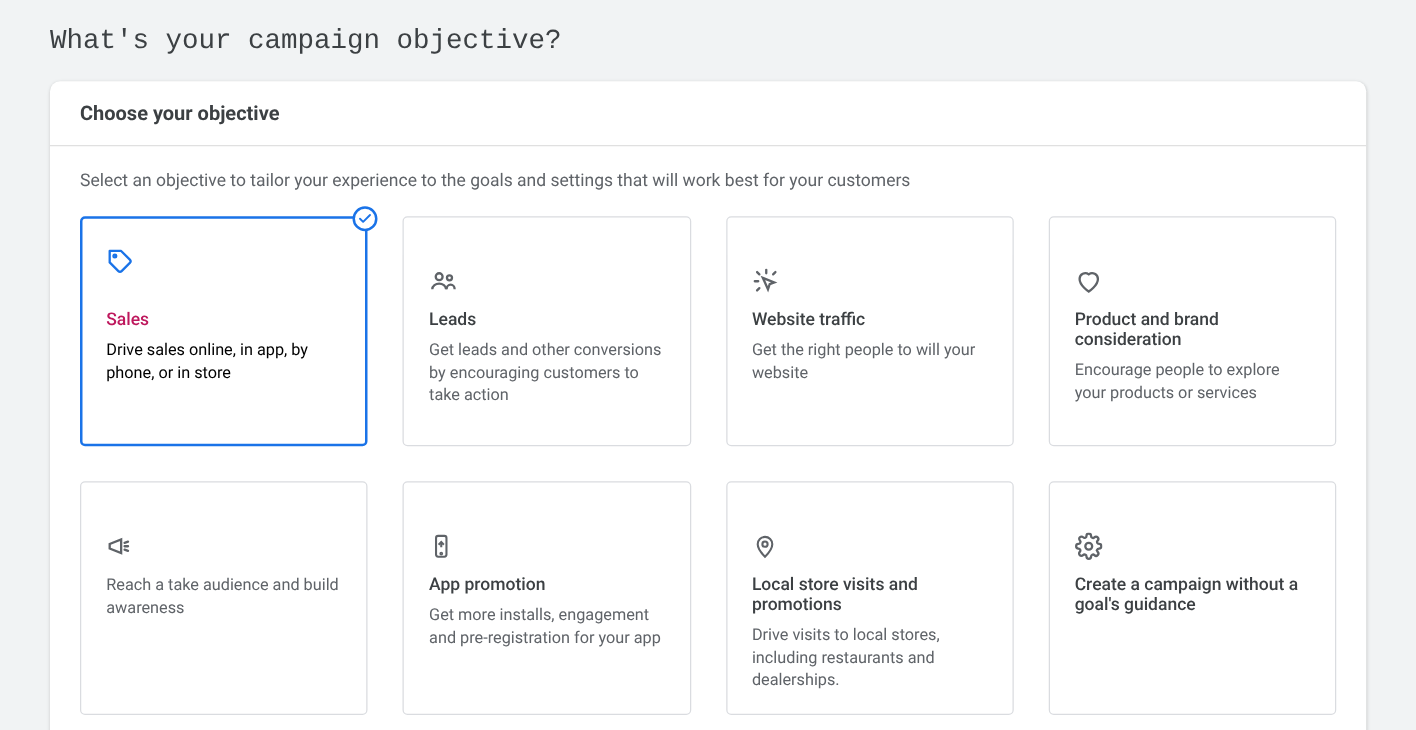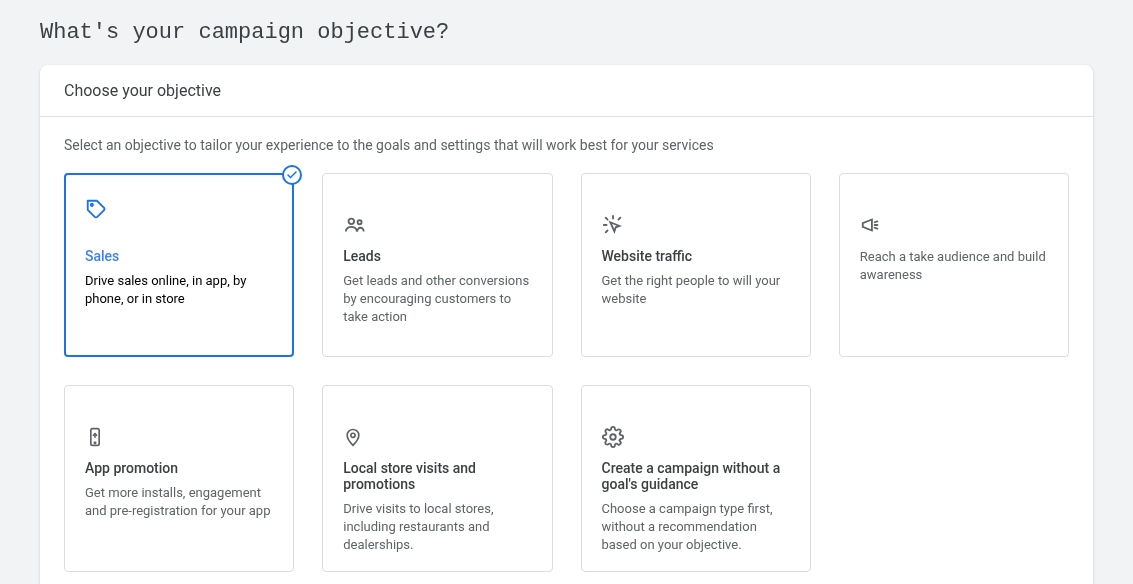--- a/index.html
+++ b/index.html
@@ -20,21 +20,21 @@
       background: #fff;
       border-radius: 8px;
       box-shadow: 0 1px 3px rgba(60,64,67,0.15), 0 1px 2px rgba(60,64,67,0.08);
       overflow: hidden;
     }
     .panel-header {
       padding: 16px 24px;
       border-bottom: 1px solid #e0e0e0;
       font-size: 16px;
       color: #3c4043;
-      font-weight: 400;
+      font-weight: 700;
     }
     .panel-body {
       padding: 20px 24px 28px 24px;
     }
     .subtext {
       color: #5f6368;
       font-size: 14px;
       margin-bottom: 20px;
     }
     .grid {
@@ -63,21 +63,21 @@
     }
     .card .icon-wrap svg { display:block; }
     .card.selected .icon-wrap svg { stroke:#1a73e8; fill:none; }
     .card:not(.selected) .icon-wrap svg { stroke:#5f6368; fill:none; }
     .card-title {
       font-size: 14px;
       font-weight: 500;
       color: #3c4043;
       margin-bottom: 8px;
     }
-    .card.selected .card-title { color:#3b82f6;margin-top:24px; }
+    .card.selected .card-title { color:#be185d;margin-top:24px; }
     .card-desc {
       font-size: 13px;
       color: #5f6368;
       line-height: 1.4;
     }
     .card.selected .card-desc { color:#000000; }
     .check-badge {
       position:absolute;
       top:-10px; right:-10px;
       width:20px; height:20px;
@@ -89,21 +89,21 @@
     .check-badge svg { stroke:#1a73e8; }
   </style>
 </head>
 <body>
 
 <h1 class="page-title">What's your campaign objective?</h1>
 
 <div class="panel">
   <div class="panel-header">Choose your objective</div>
   <div class="panel-body">
-    <div class="subtext">Select an objective to tailor your experience to the goals and settings that will work best for your services</div>
+    <div class="subtext">Select an objective to tailor your experience to the goals and settings that will work best for your customers</div>
     <div class="grid">
 
       <div class="card selected">
         <div class="check-badge">
           <svg width="12" height="12" viewBox="0 0 24 24" fill="none" stroke-width="3" stroke-linecap="round" stroke-linejoin="round">
               <polyline points="20 6 9 17 4 12"></polyline>
             </svg>
         </div>
         <div class="icon-wrap">
           <svg width="22" height="22" viewBox="0 0 24 24" stroke-width="2" stroke-linejoin="round">
@@ -136,20 +136,29 @@
               <path d="M12 5V2"></path>
               <path d="M6 6 4 4"></path>
               <path d="M18 6l2-2"></path>
               <path d="M6 18l-2 2"></path>
             </svg>
         </div>
         <div class="card-title">Website traffic</div>
         <div class="card-desc">Get the right people to will your website</div>
       </div>
 
+      <div class="card">
+        <div class="icon-wrap">
+          <svg width="22" height="22" viewBox="0 0 24 24" stroke-width="2">
+              <path d="M12 21s-8-5.2-8-11a5 5 0 0 1 8-4 5 5 0 0 1 8 4c0 5.8-8 11-8 11z"></path>
+            </svg>
+        </div>
+        <div class="card-title">Product and brand consideration</div>
+        <div class="card-desc">Encourage people to explore your products or services</div>
+      </div>
 
       <div class="card">
         <div class="icon-wrap">
           <svg width="22" height="22" viewBox="0 0 24 24" stroke-width="2" stroke-linecap="round">
               <path d="M3 10v4l10 4V6L3 10z"></path>
               <path d="M16 9l3-1"></path>
               <path d="M16 12h3"></path>
               <path d="M16 15l3 1"></path>
             </svg>
         </div>
@@ -181,18 +190,17 @@
       </div>
 
       <div class="card">
         <div class="icon-wrap">
           <svg width="22" height="22" viewBox="0 0 24 24" stroke-width="2">
               <circle cx="12" cy="12" r="3"></circle>
               <path d="M19.4 15a1.7 1.7 0 0 0 .34 1.87l.06.06a2 2 0 1 1-2.83 2.83l-.06-.06a1.7 1.7 0 0 0-1.87-.34 1.7 1.7 0 0 0-1 1.56V21a2 2 0 1 1-4 0v-.09a1.7 1.7 0 0 0-1.11-1.56 1.7 1.7 0 0 0-1.87.34l-.06.06a2 2 0 1 1-2.83-2.83l.06-.06a1.7 1.7 0 0 0 .34-1.87 1.7 1.7 0 0 0-1.56-1H3a2 2 0 1 1 0-4h.09a1.7 1.7 0 0 0 1.56-1.11 1.7 1.7 0 0 0-.34-1.87l-.06-.06a2 2 0 1 1 2.83-2.83l.06.06a1.7 1.7 0 0 0 1.87.34H9a1.7 1.7 0 0 0 1-1.56V3a2 2 0 1 1 4 0v.09a1.7 1.7 0 0 0 1 1.56 1.7 1.7 0 0 0 1.87-.34l.06-.06a2 2 0 1 1 2.83 2.83l-.06.06a1.7 1.7 0 0 0-.34 1.87V9a1.7 1.7 0 0 0 1.56 1H21a2 2 0 1 1 0 4h-.09a1.7 1.7 0 0 0-1.56 1z"></path>
             </svg>
         </div>
         <div class="card-title">Create a campaign without a goal's guidance</div>
-        <div class="card-desc">Choose a campaign type first, without a recommendation based on your objective.</div>
       </div>
 
     </div>
   </div>
 </div>
 
 </body></html>

